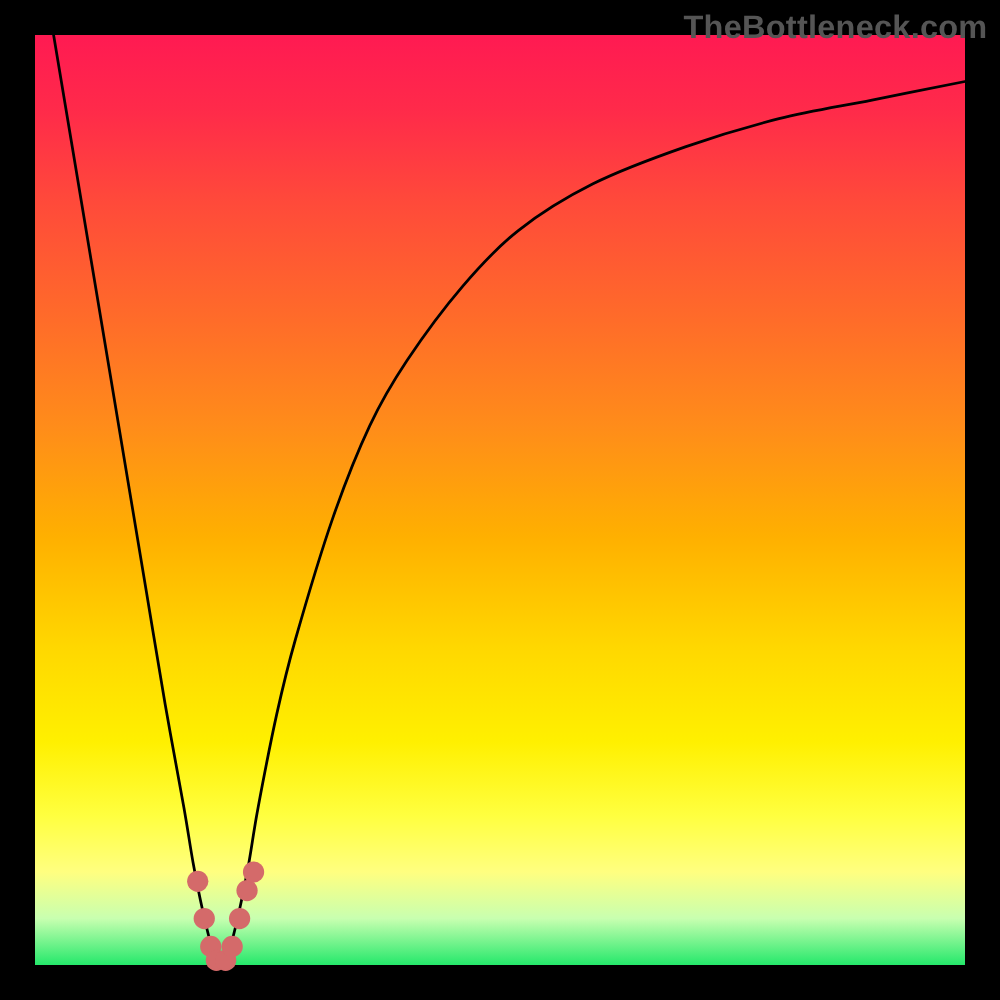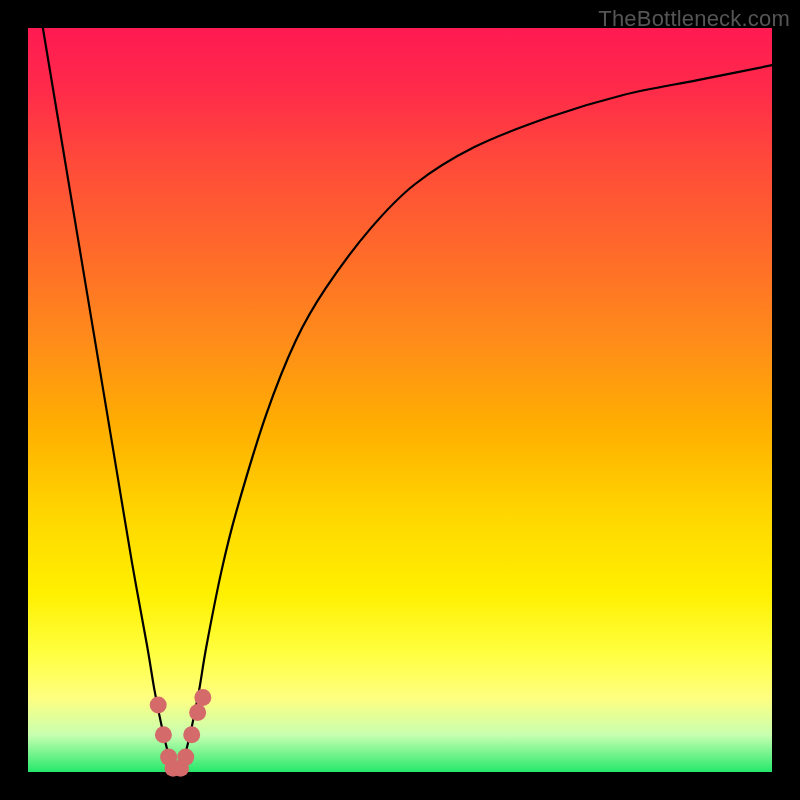--- a/index.html
+++ b/index.html
@@ -39,22 +39,22 @@
       #ffff80 90%,
       #c8ffb0 95%,
       #25e86b 100%
     );
   }
   .watermark {
     position: absolute;
     top: 6px;
     right: 10px;
     color: #555;
-    font-size: 22px;
-    font-weight: 400;
+    font-size: 26px;
+    font-weight: 700;
     letter-spacing: 0.2px;
     user-select: none;
     text-align: center;
   }
   svg.curve {
     position: absolute;
     left: 0;
     top: 0;
     width: 744px;
     height: 744px;

